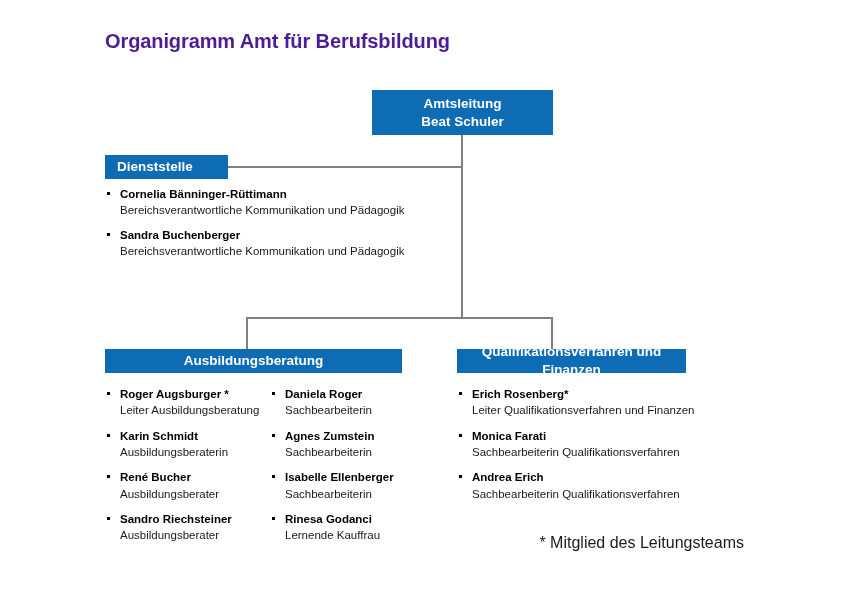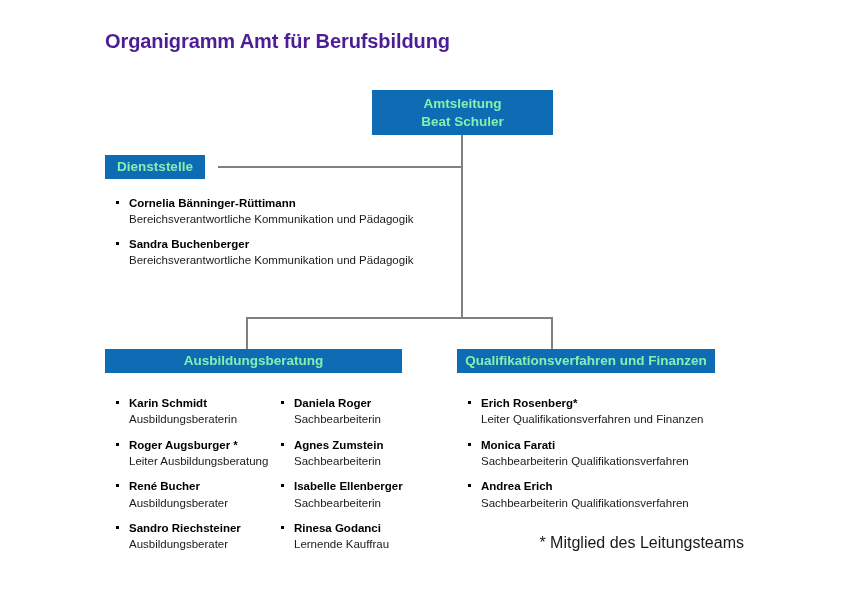--- a/index.html
+++ b/index.html
@@ -36,59 +36,59 @@
     position: absolute;
     background: #808080;
   }
   .line-v { width: 2px; }
   .line-h { height: 2px; }
 
   
   .box {
     position: absolute;
     background: #0D6CB4;
-    color: #86efac;
+    color: #ffffff;
     font-weight: bold;
     display: flex;
     align-items: center;
     justify-content: center;
     text-align: center;
     line-height: 1.30;
     box-sizing: border-box;
   }
   .box-root {
     left: 372px;
     top: 90px;
     width: 181px;
     height: 45px;
     font-size: 13.5px;
     flex-direction: column;
   }
   .box-unit {
     left: 105px;
     top: 155px;
-    width: 100px;
+    width: 123px;
     height: 24px;
     font-size: 13.5px;
-    justify-content: center;
-    padding-left: 0;
+    justify-content: flex-start;
+    padding-left: 12px;
   }
   .box-dept {
     top: 349px;
     height: 24px;
     font-size: 13.5px;
   }
   .box-dept-left  { left: 105px; width: 297px; }
-  .box-dept-right { left: 457px; width: 258px; }
+  .box-dept-right { left: 457px; width: 229px; }
 
   
   .people {
     position: absolute;
     list-style: none;
-    margin: 9px;
+    margin: 0;
     padding: 0;
   }
   .person {
     position: relative;
     padding-left: 15px;
     margin-bottom: 9px;
   }
   .person:before {
     content: "";
     position: absolute;
@@ -174,28 +174,28 @@
       <span class="person-role">Bereichsverantwortliche Kommunikation und Pädagogik</span>
     </li>
   </ul>
 
   <div class="box box-dept box-dept-left">
     <span>Ausbildungsberatung</span>
   </div>
 
   <ul class="people list-ab-col1">
     <li class="person">
+      <span class="person-name">Roger Augsburger *</span>
+      <span class="person-role">Leiter Ausbildungsberatung</span>
+    </li>
+    <li class="person">
       <span class="person-name">Karin Schmidt</span>
       <span class="person-role">Ausbildungsberaterin</span>
     </li>
     <li class="person">
-      <span class="person-name">Roger Augsburger *</span>
-      <span class="person-role">Leiter Ausbildungsberatung</span>
-    </li>
-    <li class="person">
       <span class="person-name">René Bucher</span>
       <span class="person-role">Ausbildungsberater</span>
     </li>
     <li class="person">
       <span class="person-name">Sandro Riechsteiner</span>
       <span class="person-role">Ausbildungsberater</span>
     </li>
   </ul>
 
   <ul class="people list-ab-col2">

